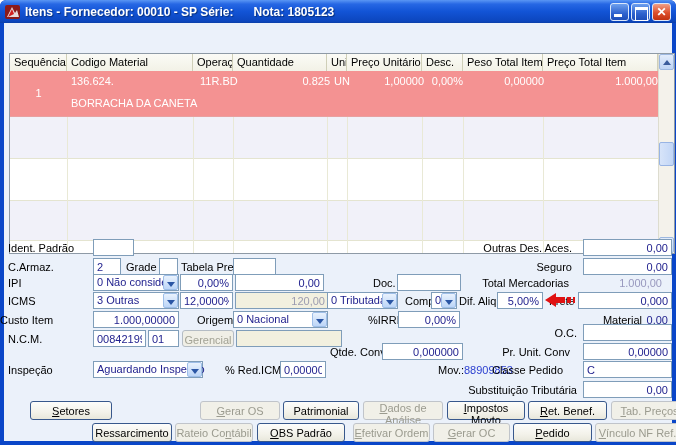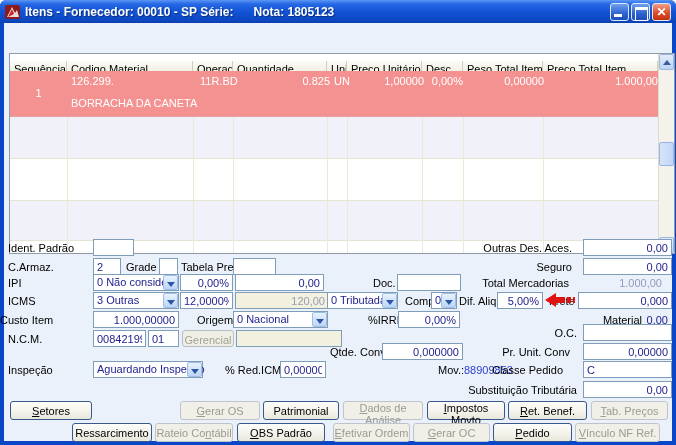--- a/index.html
+++ b/index.html
@@ -21,21 +21,21 @@
   .wbtn.min::after { content:""; position:absolute; left:3px; bottom:3px; width:8px; height:3px; background:#fff; }
   .wbtn.max::after { content:""; position:absolute; left:3px; top:3px; width:11px; height:10px;
     border:1px solid #fff; border-top:3px solid #fff; }
   .wbtn.close::after { content:"\2715"; position:absolute; left:0; right:0; top:1px; text-align:center;
     color:#fff; font-size:12px; font-weight:bold; }
   .body-area { position:absolute; left:4px; right:4px; top:23px; bottom:4px; background:#EBF1FA; }
 
   
   .grid { position:absolute; left:5px; top:30px; width:666px; height:201px;
     background:#fff; border:1px solid #8E9AA6; }
-  .ghead { display:flex; height:29px;align-items:center; }
+  .ghead { display:flex; height:29px; }
   .ghead span { font-size:11px; color:#000; padding:2px 0 0 4px; overflow:hidden; white-space:nowrap;
     background:linear-gradient(180deg,#FBFBF6 0%,#F1F0E4 70%,#E8E7D8 100%);
     border-right:1px solid #CFCFB8; border-bottom:1px solid #C2C1A8; flex:none; }
   .gbody { position:absolute; left:0; top:17px; right:16px; bottom:0; background:#fff; overflow:hidden; }
   .vlines div { position:absolute; top:46px; bottom:0; width:1px; background:#E9E9D6; }
   .band { position:absolute; left:0; right:0; border-bottom:1px solid #E4E4D0; }
   .band.lav { background:#F1F1F9; }
   .row-sel { position:absolute; left:0; right:0; top:0; height:46px; background:#F49292;
     border-bottom:1px solid #E8A0A0; color:#fff; font-size:11px; cursor:pointer; }
   .row-sel span { position:absolute; white-space:nowrap; }
@@ -67,21 +67,21 @@
     background:linear-gradient(180deg,#E9F2FD,#BCD5F7); border:1px solid #9EBEE8; border-radius:2px; }
   .combo .cb::after { content:""; position:absolute; left:3px; top:6px; width:0; height:0;
     border-left:4px solid transparent; border-right:4px solid transparent; border-top:5px solid #2B56A5; }
   .gerencial { position:absolute; height:17px; border:1px solid #B4BCC4; border-radius:3px;
     background:#F0EFE6; color:#A2A294; font-size:11px; text-align:center; padding-top:2px; }
   .red-arrow { position:absolute; z-index:5; }
 
   
   .btn { position:absolute; height:19px; border:1px solid #38588C; border-radius:3px;
     background:linear-gradient(180deg,#FDFDFB 0%,#F3F2EA 60%,#E8E7DB 100%);
-    font-family:"Liberation Sans",sans-serif; font-size:11px; color:#000; text-align:center; cursor:pointer; }
+    font-family:"Liberation Sans",sans-serif; font-size:11px; color:#000; text-align:center; cursor:pointer;margin-left:20px; }
   .btn.dis { border-color:#C0C4CA; color:#9B9B8F; background:#F1F0E8; cursor:default; }
 </style>
 </head>
 <body>
 
 <div class="window">
   <div class="titlebar">
     <svg class="app-icon" viewBox="0 0 16 16">
       <rect x="0" y="1" width="15" height="14" rx="2" fill="#8B1A1A"></rect>
       <path d="M2 13 L7 3 L10 9 L12 6 L14 13 Z" fill="#E8DCDC"></path>
@@ -105,21 +105,21 @@
         <span style="width:94px">Quantidade</span>
         <span style="width:20px">Uni.</span>
         <span style="width:75px">Preço Unitário</span>
         <span style="width:41px">Desc.</span>
         <span style="width:80px">Peso Total Item</span>
         <span style="width:115px">Preço Total Item</span>
       </div>
       <div class="gbody">
         <div class="row-sel">
           <span style="left:0;top:0;width:57px;height:46px;text-align:center;line-height:44px">1</span>
-          <span style="left:61px;top:4px">126.299.</span>
+          <span style="left:61px;top:4px">136.624.</span>
           <span style="left:61px;top:26px">BORRACHA DA CANETA</span>
           <span style="left:190px;top:4px">11R.BD</span>
           <span style="left:228px;top:4px;width:92px;text-align:right">0.825</span>
           <span style="left:324px;top:4px">UN</span>
           <span style="left:342px;top:4px;width:72px;text-align:right">1,00000</span>
           <span style="left:417px;top:4px;width:36px;text-align:right">0,00%</span>
           <span style="left:458px;top:4px;width:76px;text-align:right">0,00000</span>
           <span style="left:538px;top:4px;width:110px;text-align:right">1.000,00</span>
         </div>
         <div class="band lav" style="top:46px;height:42px"></div>

